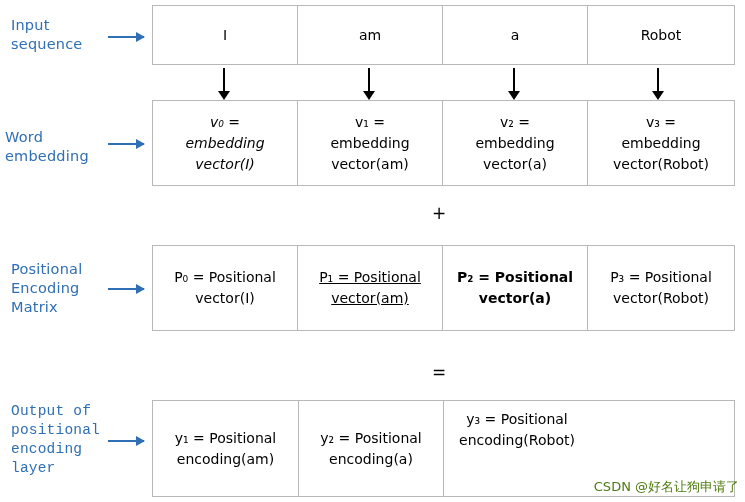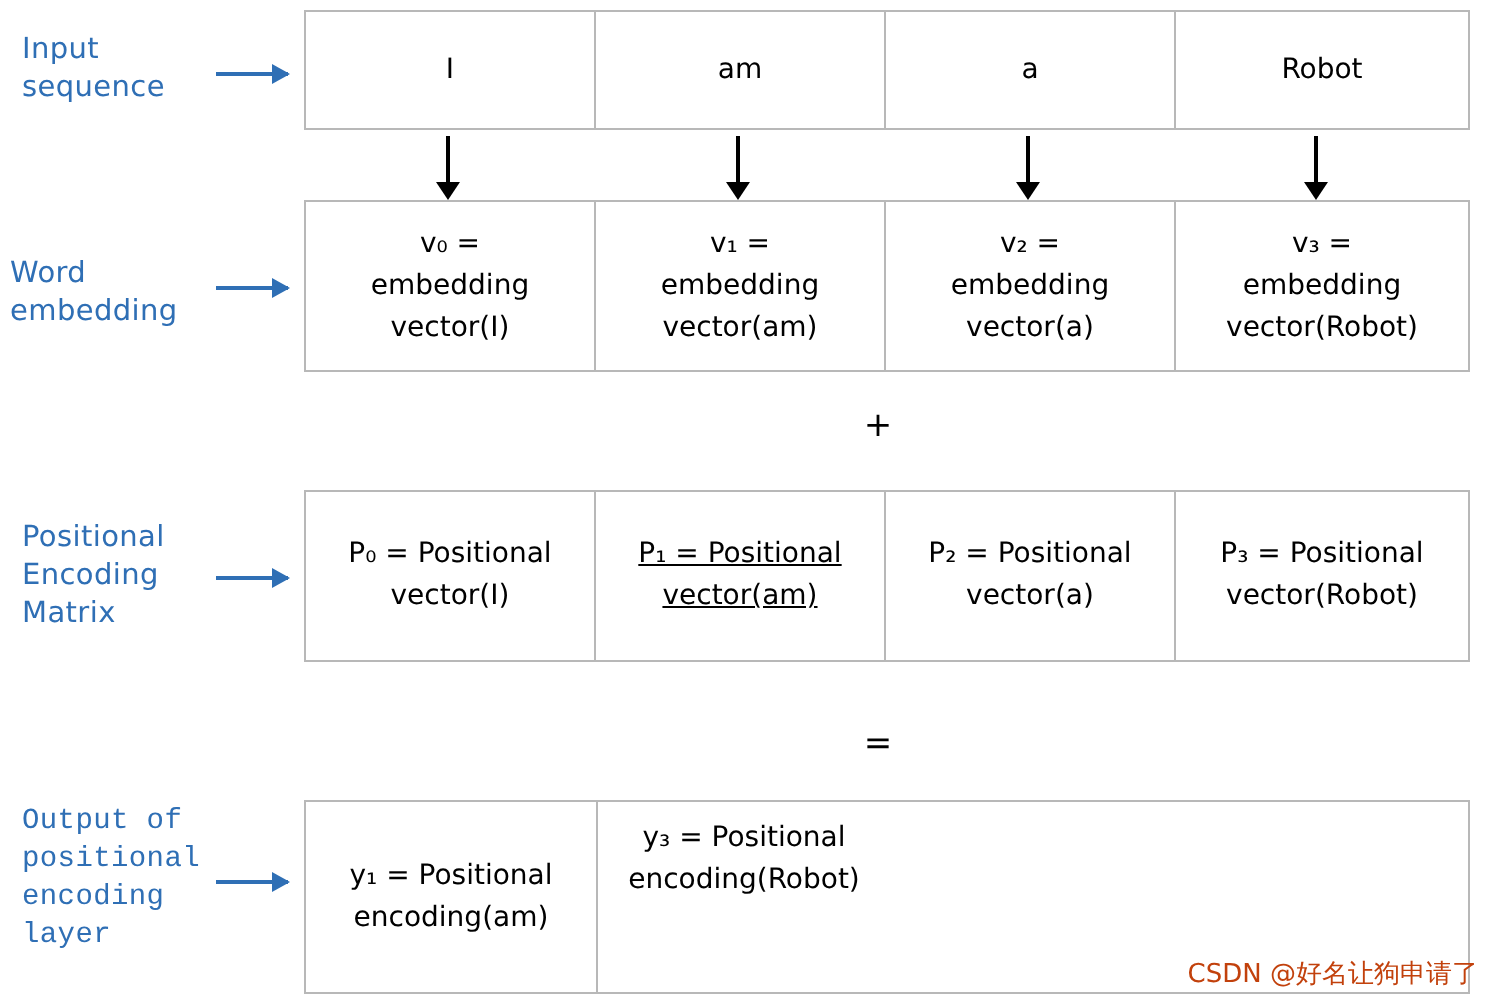--- a/index.html
+++ b/index.html
@@ -88,21 +88,21 @@
     position: absolute;
     font-size: 17px;
     color: #000000;
     text-align: center;
     font-family: "DejaVu Sans", sans-serif;
   }
   .watermark {
     position: absolute;
     right: 6px;
     bottom: 4px;
-    color: #c2410c;
+    color: #4d7c0f;
     font-size: 13px;
     font-family: "DejaVu Sans", sans-serif;
     white-space: nowrap;
   }
 </style>
 </head>
 <body>
 
 <div class="stage">
 
@@ -137,21 +137,21 @@
       <span>Robot</span>
     </div>
   </div>
 
   <div class="arrow-v" style="left:223px; top:68px; height:24px;"></div>
   <div class="arrow-v" style="left:368px; top:68px; height:24px;"></div>
   <div class="arrow-v" style="left:513px; top:68px; height:24px;"></div>
   <div class="arrow-v" style="left:657px; top:68px; height:24px;"></div>
 
   <div class="row" style="left:152px; top:100px; width:583px; height:86px;">
-    <div class="cell" style="width:144px; white-space:pre-line;">
+    <div class="cell" style="width:144px; white-space:pre-line;font-style:italic;">
       <span>v₀ =
 embedding
 vector(I)</span>
     </div>
     <div class="cell" style="width:145px; white-space:pre-line;">
       <span>v₁ =
 embedding
 vector(am)</span>
     </div>
     <div class="cell" style="width:145px; white-space:pre-line;">
@@ -170,37 +170,41 @@
 
   <div class="row" style="left:152px; top:245px; width:583px; height:86px;">
     <div class="cell" style="width:144px; white-space:pre-line;">
       <span>P₀ = Positional
 vector(I)</span>
     </div>
     <div class="cell" style="width:145px; white-space:pre-line;text-decoration:underline;">
       <span>P₁ = Positional
 vector(am)</span>
     </div>
-    <div class="cell" style="width:145px; white-space:pre-line;">
+    <div class="cell" style="width:145px; white-space:pre-line;font-weight:bold;">
       <span>P₂ = Positional
 vector(a)</span>
     </div>
     <div class="cell" style="width:147px; white-space:pre-line;">
       <span>P₃ = Positional
 vector(Robot)</span>
     </div>
   </div>
 
   <div class="op" style="left:424px; top:362px; width:30px;">=</div>
 
   <div class="row" style="left:152px; top:400px; width:583px; height:97px;">
     <div class="cell" style="width:145px; white-space:pre-line;">
       <span>y₁ = Positional
 encoding(am)</span>
     </div>
+    <div class="cell" style="width:145px; white-space:pre-line;">
+      <span>y₂ = Positional
+encoding(a)</span>
+    </div>
     <div class="cell" style="width:147px; white-space:pre-line; align-items:flex-start; padding-top:8px;">
       <span>y₃ = Positional
 encoding(Robot)</span>
     </div>
   </div>
 
   <div class="watermark">CSDN @好名让狗申请了</div>
 
 </div>
 

